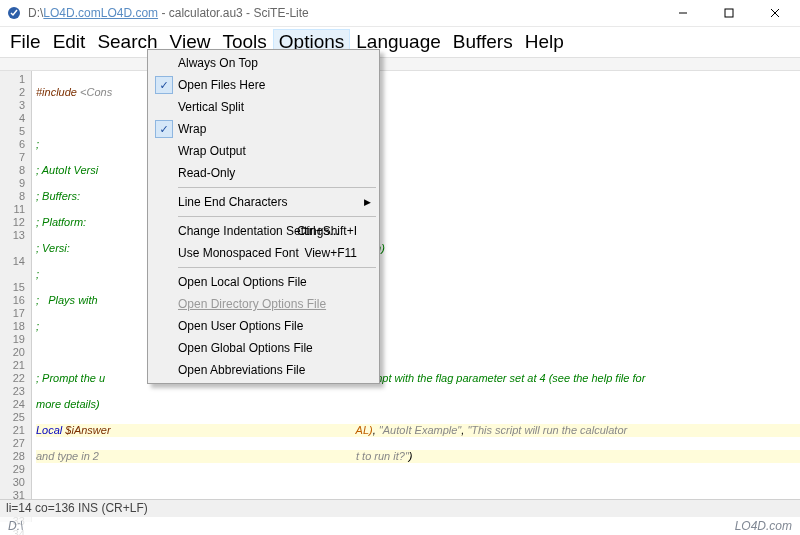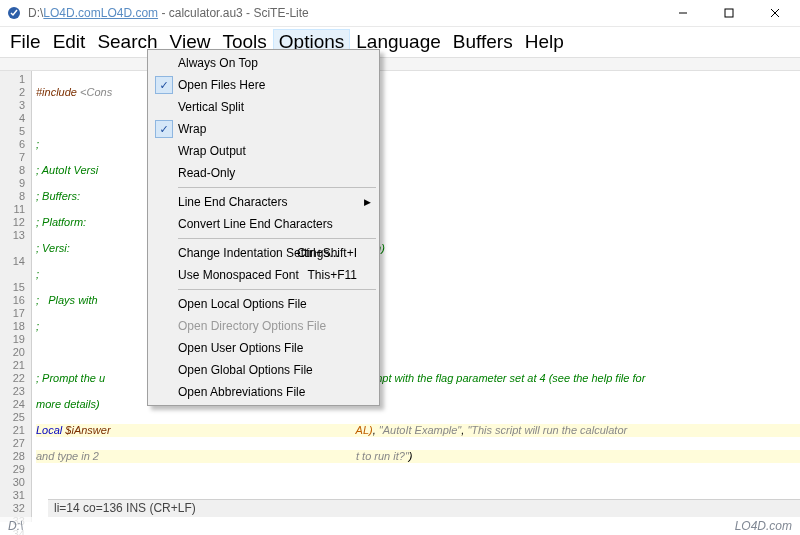--- a/index.html
+++ b/index.html
@@ -26,27 +26,27 @@
 .hl { background: #fffcda; display:block; height:13px; }
 .tok-pre { color: #7b2f00; }
 .tok-str { color: #888888; }
 .tok-kw  { color: #0000c0; }
 .tok-cmt { color: #008000; }
 .tok-var { color: #7b2f00; }
 .tok-mac { color: #c06000; }
 
 .dropdown { position: absolute; left: 147px; top: 49px; width: 233px; background: #f0f0f0; border: 1px solid #a0a0a0; box-shadow: 4px 4px 4px rgba(0,0,0,.25); padding: 2px; font-size: 12px; z-index: 10; }
 .dropdown .ditem { display: flex; align-items: center; height: 22px; padding: 0 20px 0 28px; position: relative; color: #000; text-align: right; }
-.dropdown .ditem.disabled { color: #9a9a9a; }
+.dropdown .ditem.disabled { color: #9a9a9a; text-decoration: underline; }
 .dropdown .ditem .chk { position: absolute; left: 5px; width: 18px; height: 18px; border: 1px solid #8eb6e0; background: #d5e7f8; color: #1a4b9e; display: flex; align-items: center; justify-content: center; font-size: 11px; }
 .dropdown .ditem .arrow { position: absolute; right: 6px; font-size: 9px; }
 .dropdown .ditem .short { position: absolute; right: 20px; color: #000; }
 .dropdown .sep { height: 1px; background: #c0c0c0; margin: 3px 1px 3px 28px; }
 
-.statusbar { position: absolute; bottom: 18px; left: 0; right: 0; height: 18px; background: #f0f0f0; border-top: 1px solid #d0d0d0; font-size: 12px; color: #444; padding: 1px 6px; margin-left: 48px; }
+.statusbar { position: absolute; bottom: 18px; left: 0; right: 0; height: 18px; background: #f0f0f0; border-top: 1px solid #d0d0d0; font-size: 12px; color: #444; padding: 1px 6px; }
 
 .footer { position: absolute; bottom: 0; left: 0; right: 0; height: 18px; display: flex; justify-content: space-between; align-items: center; padding: 0 8px; background: rgba(255,255,255,.75); color: #808894; font-style: italic; font-size: 12px; }
 </style>
 </head>
 <body>
 
 <div class="titlebar">
   <span class="appicon">
     <svg width="14" height="14" viewBox="0 0 14 14">
         <circle cx="7" cy="7" r="6" fill="#2c5ea8"></circle>
@@ -187,31 +187,28 @@
       <span>Wrap Output</span>
     </div>
   <div class="ditem">
       <span>Read-Only</span>
     </div>
   <div class="sep"></div>
   <div class="ditem">
       <span>Line End Characters</span>
       <span class="arrow">▶</span>
     </div>
-  <div class="ditem">
-      <span>Convert Line End Characters</span>
-    </div>
   <div class="sep"></div>
   <div class="ditem">
       <span>Change Indentation Settings...</span>
       <span class="short">Ctrl+Shift+I</span>
     </div>
   <div class="ditem">
       <span>Use Monospaced Font</span>
-      <span class="short">This+F11</span>
+      <span class="short">View+F11</span>
     </div>
   <div class="sep"></div>
   <div class="ditem">
       <span>Open Local Options File</span>
     </div>
   <div class="ditem disabled">
       <span>Open Directory Options File</span>
     </div>
   <div class="ditem">
       <span>Open User Options File</span>

